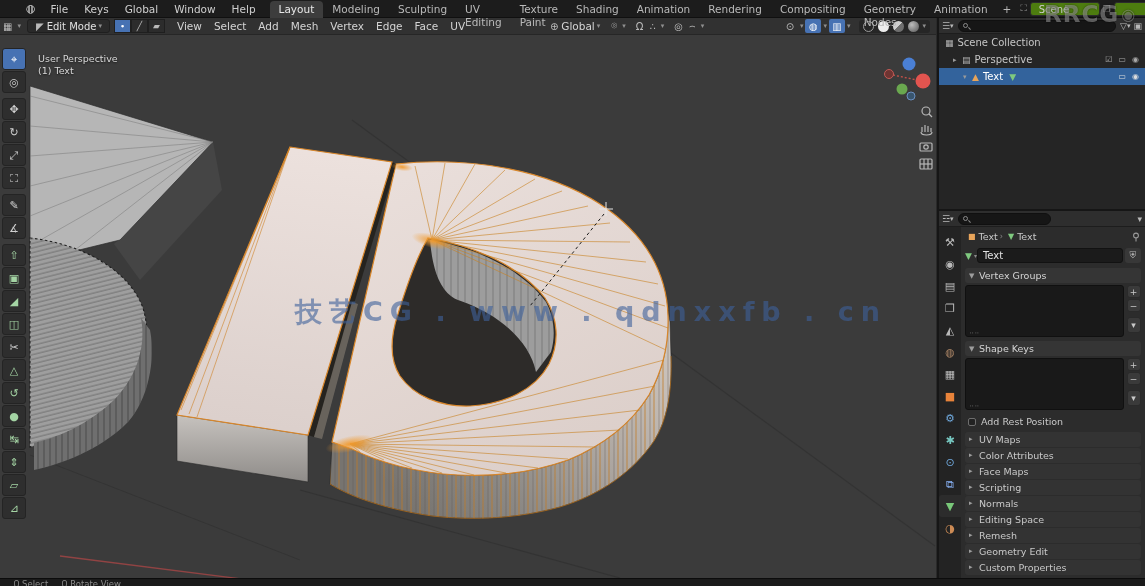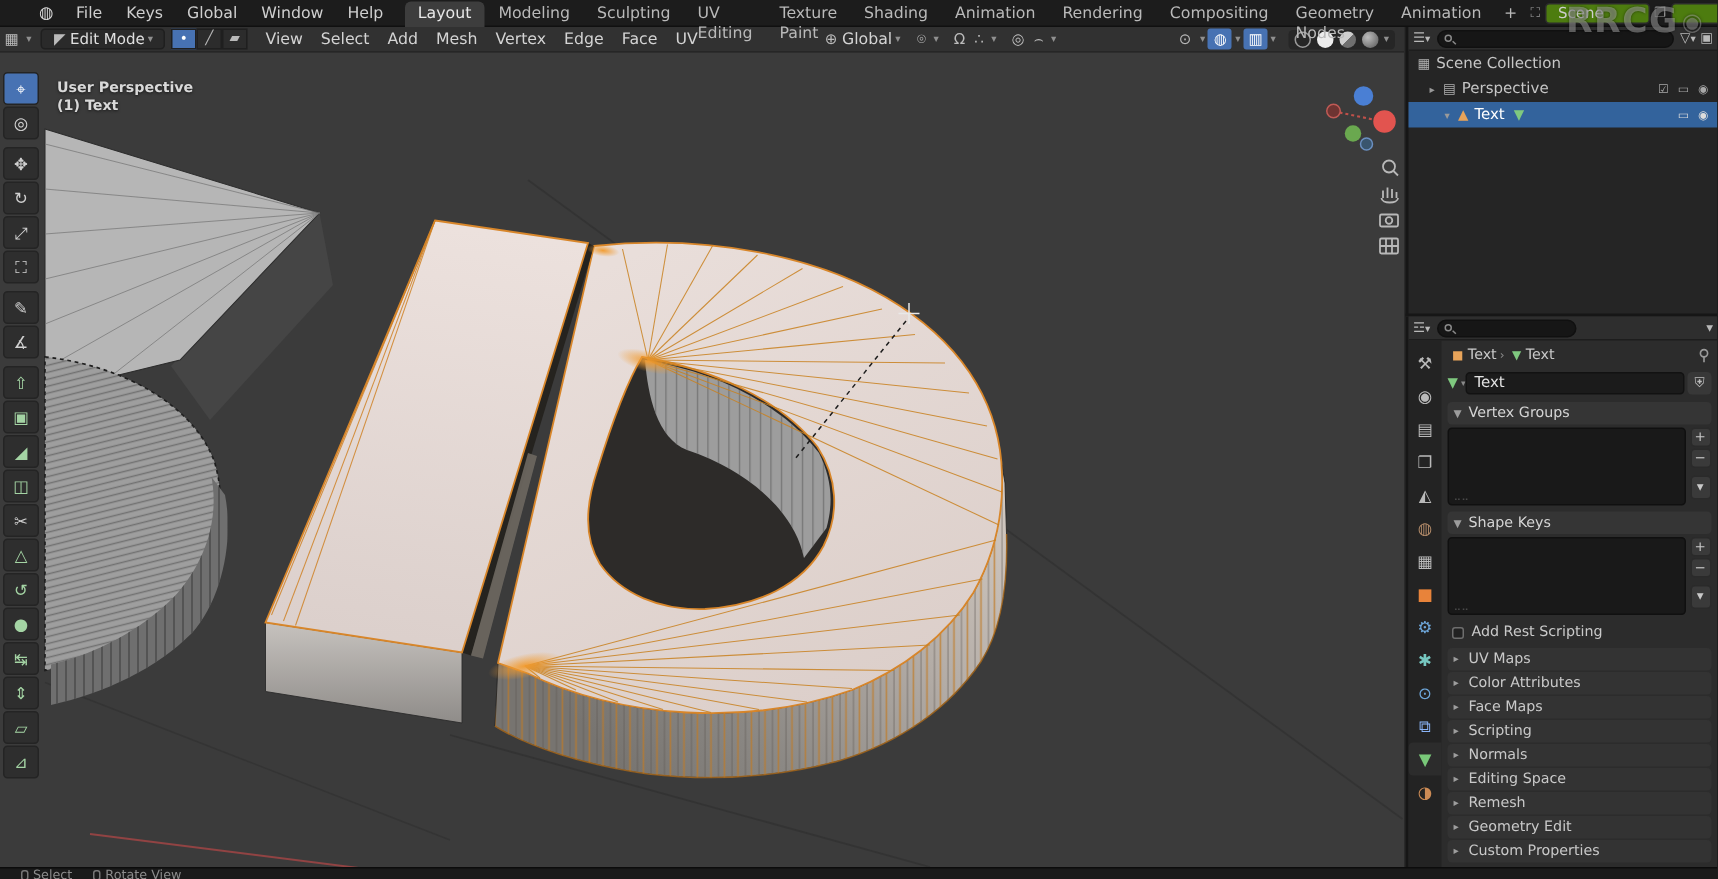--- a/index.html
+++ b/index.html
@@ -50,21 +50,21 @@
   
   #toolbar { position:absolute; left:2px; top:30px; width:26px; display:flex; flex-direction:column; z-index:15; }
   #toolbar .tool { width:24px; height:22px; margin:0 0 1px 0; background:#2e2e2e;
     border-radius:3px; display:flex; align-items:center; justify-content:center;
     color:#c9c9c9; font-size:11px; border:1px solid #242424; }
   #toolbar .tool.active { background:#4772b3; color:#fff; }
   #toolbar .gap { height:4px; }
 
   
   #vp-overlay { position:absolute; left:38px; top:35px; z-index:10; color:#d9d9d9; font-size:9.5px;
-    line-height:12px; text-shadow:0 1px 2px rgba(0,0,0,.6);font-weight:bold; }
+    line-height:12px; text-shadow:0 1px 2px rgba(0,0,0,.6); }
 
   
   #wm-center { position:absolute; left:295px; top:276px; z-index:12; font-size:27px; font-weight:bold;
     color:rgba(62,96,155,.60); letter-spacing:7px; white-space:nowrap; }
   #wm-corner { position:absolute; left:1044px; top:1px; z-index:40; font-size:23px; font-weight:bold;
     color:rgba(205,205,205,.42); letter-spacing:1px; text-shadow:0 0 2px rgba(0,0,0,.5); display:flex; align-items:center;}
   #wm-corner .mark { font-size:16px; margin-left:2px; color:rgba(190,190,190,.40); }
 
   
   #outliner { position:absolute; left:937px; top:18px; width:208px; height:193px; background:#252525;
@@ -443,20 +443,21 @@
         </g>
         <g>
           <rect x="920" y="159" width="12" height="10" rx="1"></rect>
           <line x1="924" y1="159" x2="924" y2="169"></line>
             <line x1="928" y1="159" x2="928" y2="169"></line>
           <line x1="920" y1="164" x2="932" y2="164"></line>
         </g>
       </g>
     </svg>
 
+    <div id="wm-center">技艺CG . www . qdnxxfb . cn</div>
   </div>
 
   <div id="outliner">
     <div id="outliner-header">
       <span>☰</span>
       <span class="caret" style="font-size:7px">▾</span>
       <span class="searchbox">
           <span class="mag"></span>
         </span>
       <span>▽</span>
@@ -587,21 +588,21 @@
             </div>
           <div class="listbtns">
             <span class="lb">+</span>
             <span class="lb">−</span>
             <span class="lb tall">▾</span>
           </div>
         </div>
 
         <div class="check-row">
           <span class="cbox"></span>
-          <span>Add Rest Scripting</span>
+          <span>Add Rest Position</span>
         </div>
 
         <div class="c-row">
             <span class="pa">▸</span>
             <span>UV Maps</span>
           </div>
         <div class="c-row">
             <span class="pa">▸</span>
             <span>Color Attributes</span>
           </div>

